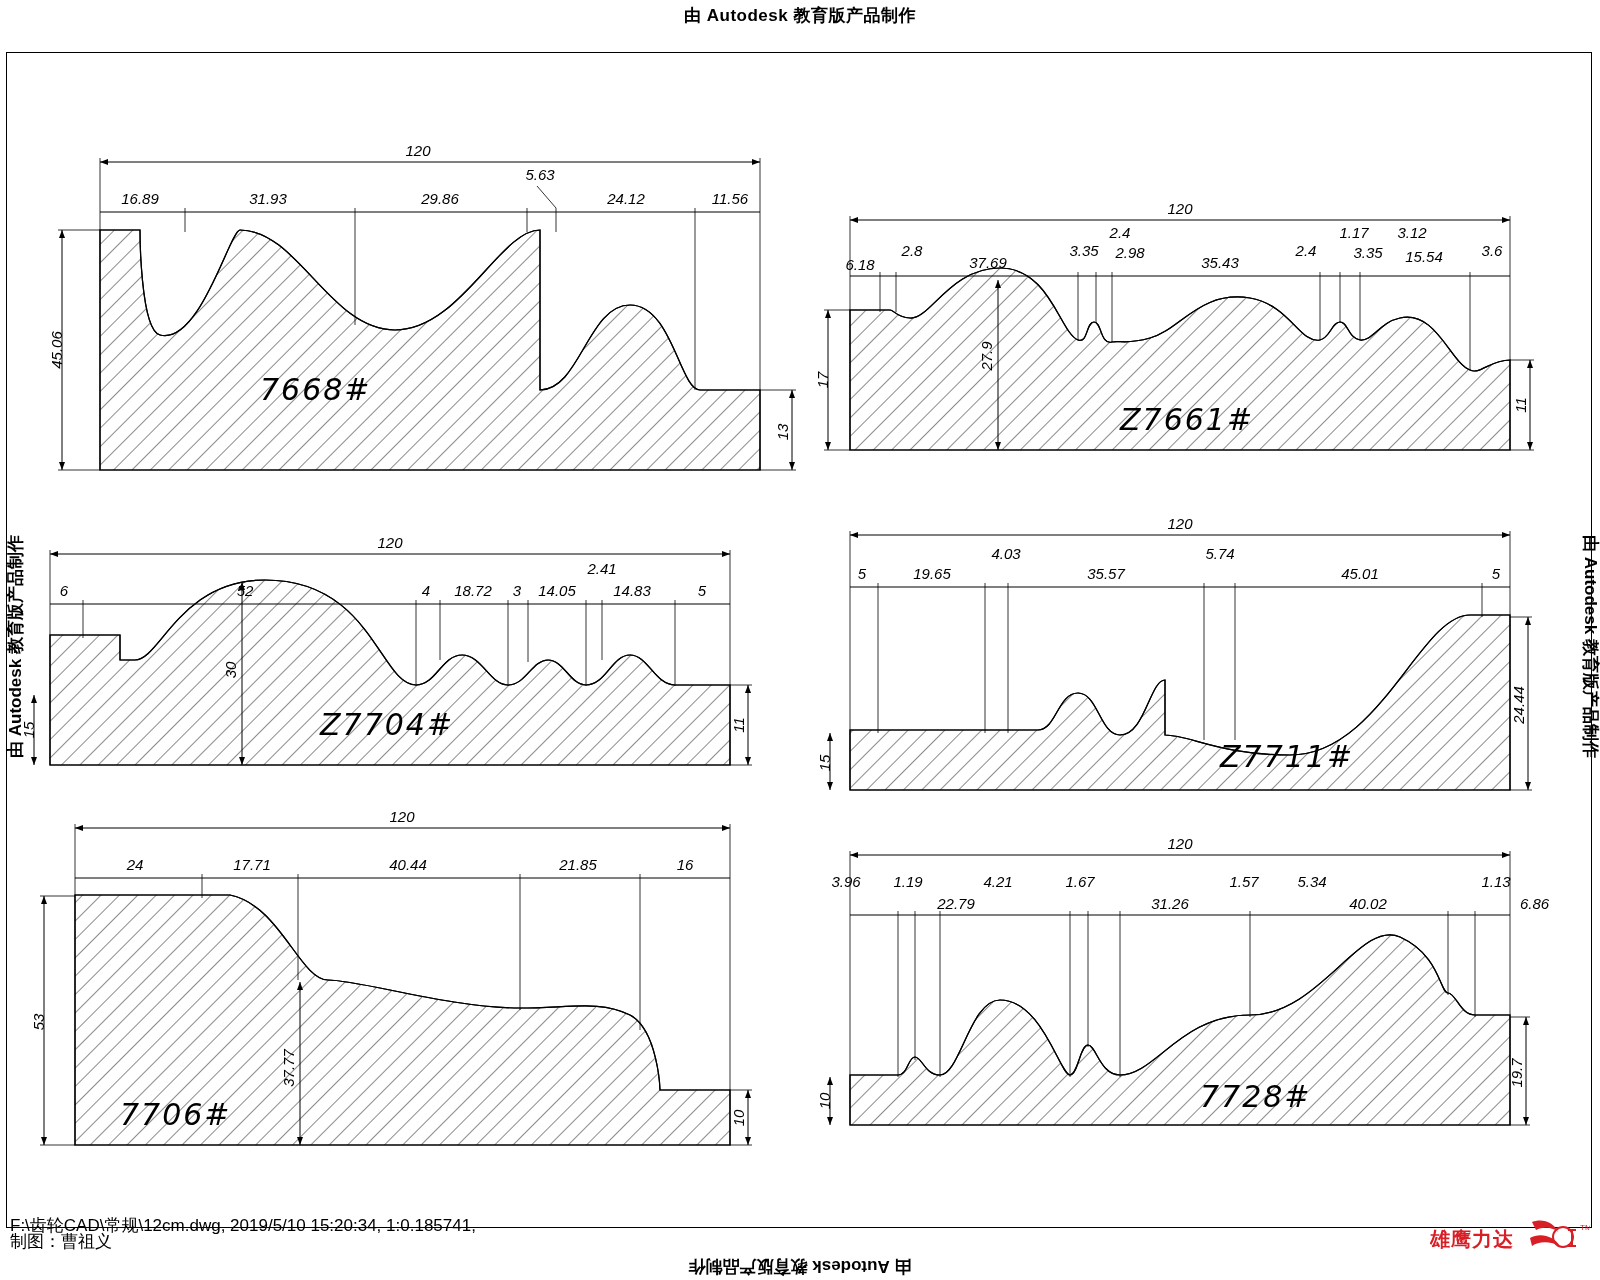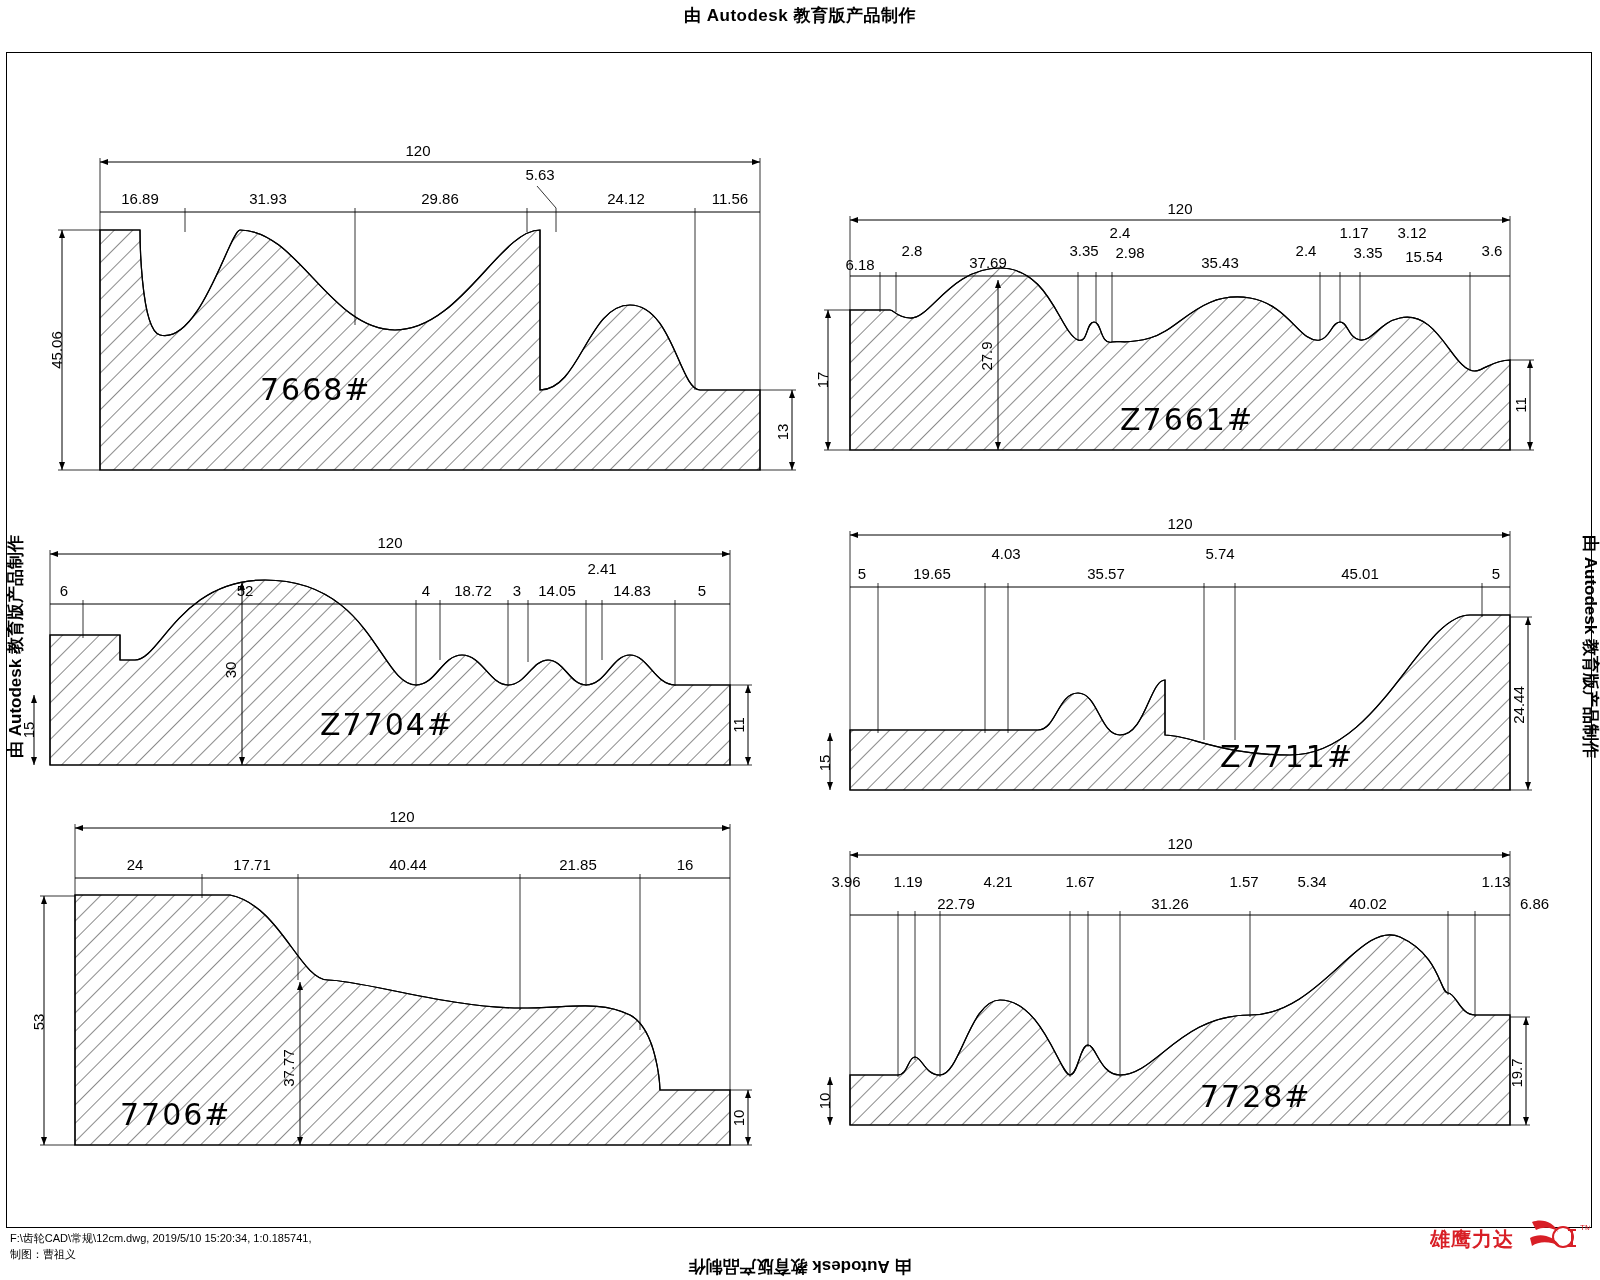--- a/index.html
+++ b/index.html
@@ -52,38 +52,38 @@
   
   .sheet-border {
     left: 6px; top: 52px;
     width: 1586px; height: 1176px;
     border: 1px solid #000;
     box-sizing: border-box;
   }
 
   
   .footer-text {
-    left: 10px; bottom: 18px;
-    font-size: 11px;
+    left: 10px; bottom: 30px;
+    font-size: 17px;
     line-height: 16px;
     white-space: pre-line;
   }
 
   
   .logo { right: 10px; bottom: 24px; width: 160px; height: 40px; }
   .logo-txt {
     color: #d81f26;
     font-size: 20px;
     font-weight: bold;
     letter-spacing: 1px;
     font-family: "DejaVu Sans", sans-serif;
   }
 
   
-  .fig { position: absolute; }
+  .fig { position: absolute; font-style: italic; }
   .fig svg { display: block; overflow: visible; }
 
   .part-label {
     font-family: "DejaVu Sans", sans-serif;
     font-size: 30px;
     letter-spacing: 2px;
     fill: #000;
     stroke: none;
   }
   text.dim {

